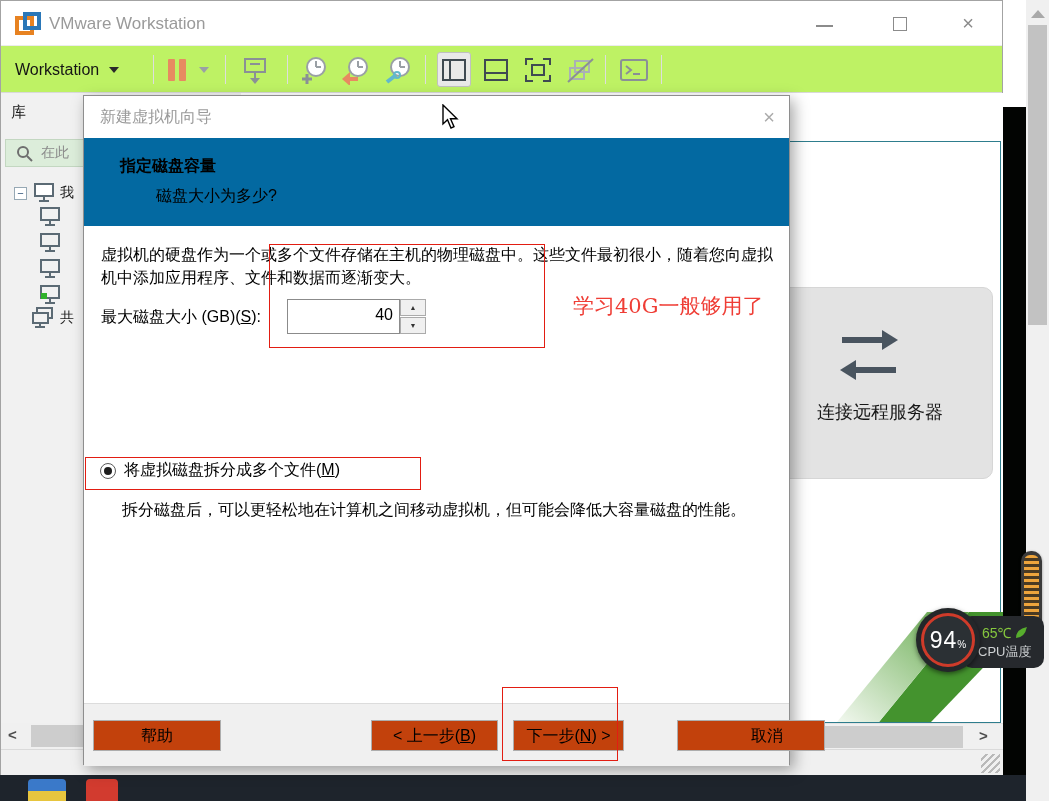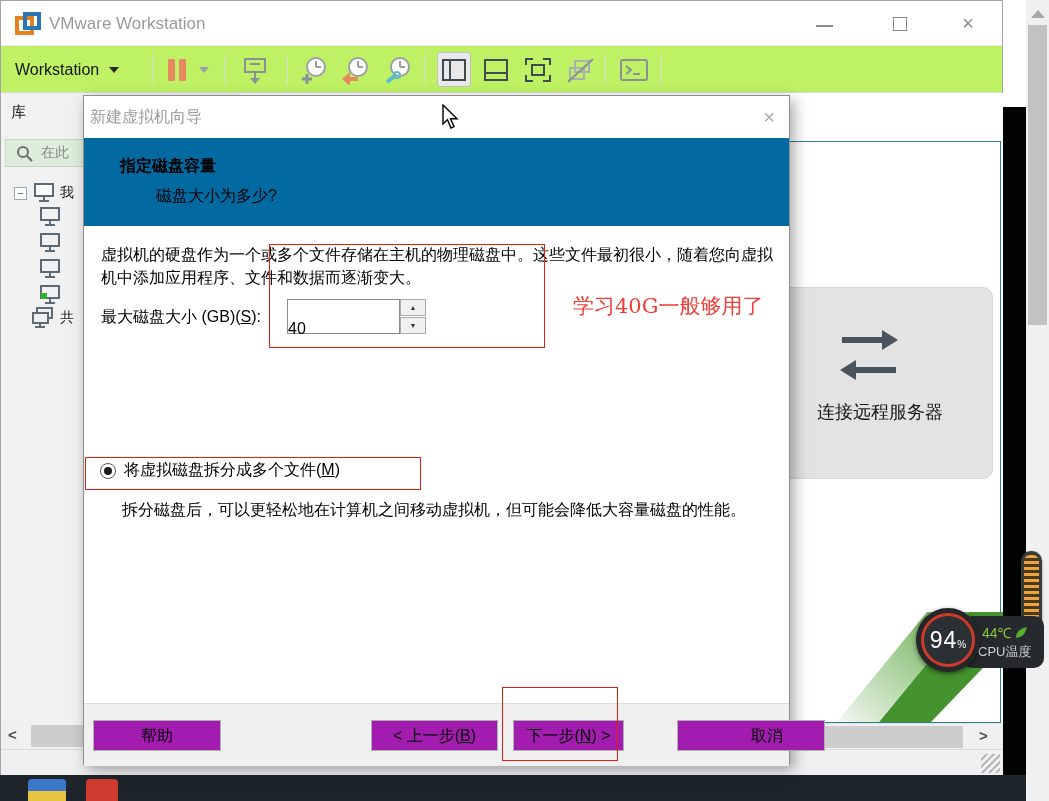--- a/index.html
+++ b/index.html
@@ -72,40 +72,40 @@
   .gadget-inner { width:54px; height:54px; border-radius:50%; border:3px solid #cf3b2a; background:#2b3034; display:flex; align-items:center; justify-content:center; color:#fff; }
   .gadget-inner .pct { font-size:23px; letter-spacing:1px; }
   .gadget-inner .sign { font-size:10px; margin-top:8px; }
   .gadget-capsule { position:absolute; left:1021px; top:551px; width:21px; height:86px; border-radius:10px; background:#3a3a3a; overflow:hidden; box-shadow:0 1px 3px rgba(0,0,0,.4); }
   .capsule-stripes { position:absolute; left:3px; top:4px; width:15px; height:66px; background:repeating-linear-gradient(180deg,#eda43c 0 3px,#4a3a22 3px 6px); border-radius:6px; }
   .capsule-cap { position:absolute; left:3px; bottom:2px; width:15px; height:12px; background:#cfcfcf; border-radius:4px; }
 
   
   .dialog { position:absolute; left:83px; top:95px; width:707px; height:670px; background:#fff; border:1px solid #8e8e8e; box-shadow:4px 5px 14px rgba(0,0,0,.35); font-size:16px; }
   .dlg-titlebar { position:absolute; left:0; top:0; width:100%; height:42px; background:#fff; }
-  .dlg-title { position:absolute; left:6px; top:0; line-height:42px; font-size:16px; color:#9b9b9b; }
+  .dlg-title { position:absolute; left:16px; top:0; line-height:42px; font-size:16px; color:#9b9b9b; }
   .dlg-close { position:absolute; right:14px; top:0; line-height:42px; font-size:20px; color:#aaaaaa; }
   .dlg-header { position:absolute; left:0; top:42px; width:100%; height:88px; background:#0369a1; }
   .dlg-header .h-title { position:absolute; left:36px; top:18px; font-weight:bold; font-size:16px; color:#000; }
   .dlg-header .h-sub { position:absolute; left:72px; top:48px; font-size:16px; color:#000; }
   .dlg-intro { position:absolute; left:17px; top:148px; width:682px; line-height:1.42; color:#000; }
   .maxdisk-label { position:absolute; left:17px; top:211px; color:#000; }
-  .disk-input { position:absolute; left:203px; top:203px; width:113px; height:35px; border:1px solid #8b8b8b; background:#fff; text-align:left; padding:20px 6px 0 0; font-size:16px; color:#000; }
+  .disk-input { position:absolute; left:203px; top:203px; width:113px; height:35px; border:1px solid #8b8b8b; background:#fff; text-align:right; padding:6px 6px 0 0; font-size:16px; color:#000; }
   .spinner { position:absolute; left:316px; top:203px; width:26px; height:35px; }
   .spin-btn { position:absolute; left:0; width:26px; height:17px; background:#f0f0f0; border:1px solid #ababab; text-align:center; font-size:7px; line-height:15px; color:#333; }
   .spin-up { top:0; } .spin-down { top:18px; }
   .annotation { position:absolute; left:489px; top:196px; font-family:"DejaVu Serif", serif; font-size:21px; color:#ef3d35; white-space:nowrap; }
   .suggestion { position:absolute; left:17px; top:255px; color:#000; }
   .radio-row { position:absolute; left:16px; display:flex; align-items:center; color:#000; }
   .radio-1 { top:330px; } .radio-2 { top:364px; }
   .radio-circle { width:16px; height:16px; border:1px solid #5a5a5a; border-radius:50%; background:#fff; margin-right:8px; position:relative; }
   .radio-circle.sel::after { content:""; position:absolute; left:3px; top:3px; width:8px; height:8px; border-radius:50%; background:#1d1d1d; }
   .split-note { position:absolute; left:38px; top:402px; width:650px; line-height:1.5; color:#000; }
   .dlg-footer { position:absolute; left:0; top:607px; width:100%; height:63px; background:#f0f0f0; border-top:1px solid #dcdcdc; }
-  .dlg-btn { position:absolute; top:16px; height:31px; background:#a21caf; border:1px solid #adadad; text-align:center; line-height:29px; font-size:16px; color:#000; }
+  .dlg-btn { position:absolute; top:16px; height:31px; background:#c2410c; border:1px solid #adadad; text-align:center; line-height:29px; font-size:16px; color:#000; }
   .btn-help { left:9px; width:128px; }
   .btn-back { left:287px; width:127px; }
   .btn-next { left:429px; width:111px; }
   .btn-cancel { left:593px; width:148px;padding-left:32px; }
   .u { text-decoration:underline; }
 
   .redbox { position:absolute; border:1px solid #e21d12; }
   .redbox-1 { left:185px; top:148px; width:276px; height:104px; }
   .redbox-2 { left:1px; top:361px; width:336px; height:33px; }
   .redbox-3 { left:418px; top:591px; width:116px; height:74px; }
@@ -331,21 +331,21 @@
     <div class="task-frag1"></div>
     <div class="task-frag2"></div>
   </div>
 
   <div class="gadget-capsule">
     <div class="capsule-stripes"></div>
     <div class="capsule-cap"></div>
   </div>
   <div class="gadget-pill">
     <div class="gadget-temp">
-      <span>44℃</span>
+      <span>65℃</span>
       <svg width="13" height="13" viewBox="0 0 12 12">
         <path d="M1,11 Q1,3 11,1 Q9,11 1,11 Z" fill="#57ae2d"></path>
       </svg>
     </div>
     <div class="gadget-label">CPU温度</div>
   </div>
   <div class="gadget-circle">
     <div class="gadget-inner">
       <span class="pct">94</span>
       <span class="sign">%</span>

